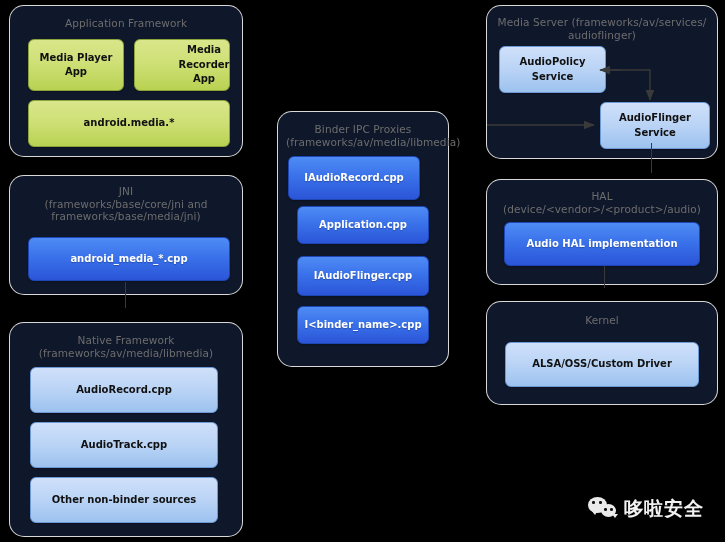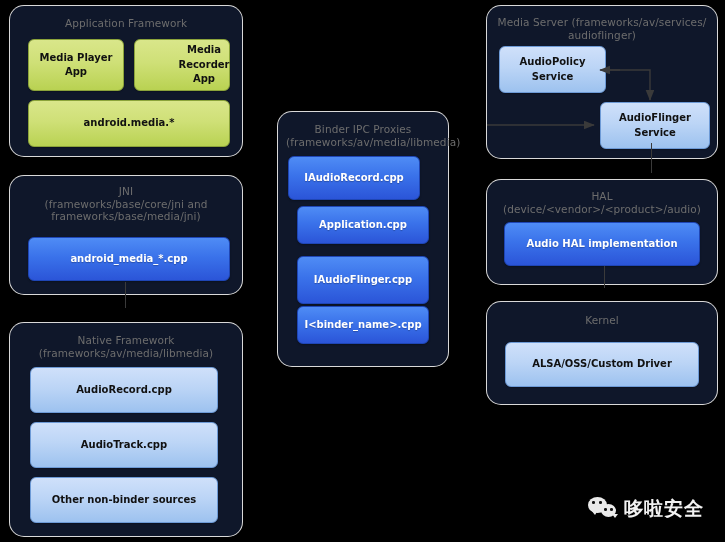--- a/index.html
+++ b/index.html
@@ -117,21 +117,21 @@
     <div class="node lightblue" style="left:20px;top:44px;width:188px;height:46px;">AudioRecord.cpp</div>
     <div class="node lightblue" style="left:20px;top:99px;width:188px;height:46px;">AudioTrack.cpp</div>
     <div class="node lightblue" style="left:20px;top:154px;width:188px;height:46px;">Other non-binder sources</div>
   </div>
 
   <div class="panel" style="left:278px;top:112px;width:170px;height:254px;">
     <div class="panel-title" style="top:11px;">Binder IPC Proxies
 (frameworks/av/media/libmedia)</div>
     <div class="node blue" style="left:10px;top:44px;width:132px;height:44px;">IAudioRecord.cpp</div>
     <div class="node blue" style="left:19px;top:94px;width:132px;height:38px;">Application.cpp</div>
-    <div class="node blue" style="left:19px;top:144px;width:132px;height:48px;">IAudioFlinger.cpp</div>
+    <div class="node blue" style="left:19px;top:144px;width:132px;height:40px;">IAudioFlinger.cpp</div>
     <div class="node blue" style="left:19px;top:194px;width:132px;height:38px;">I&lt;binder_name&gt;.cpp</div>
   </div>
 
   <div class="panel" style="left:487px;top:6px;width:230px;height:152px;">
     <div class="panel-title" style="top:10px;">Media Server (frameworks/av/services/
 audioflinger)</div>
     <div class="node lightblue" style="left:12px;top:40px;width:107px;height:47px;">AudioPolicy
 Service</div>
     <div class="node lightblue" style="left:113px;top:96px;width:110px;height:47px;">AudioFlinger
 Service</div>

